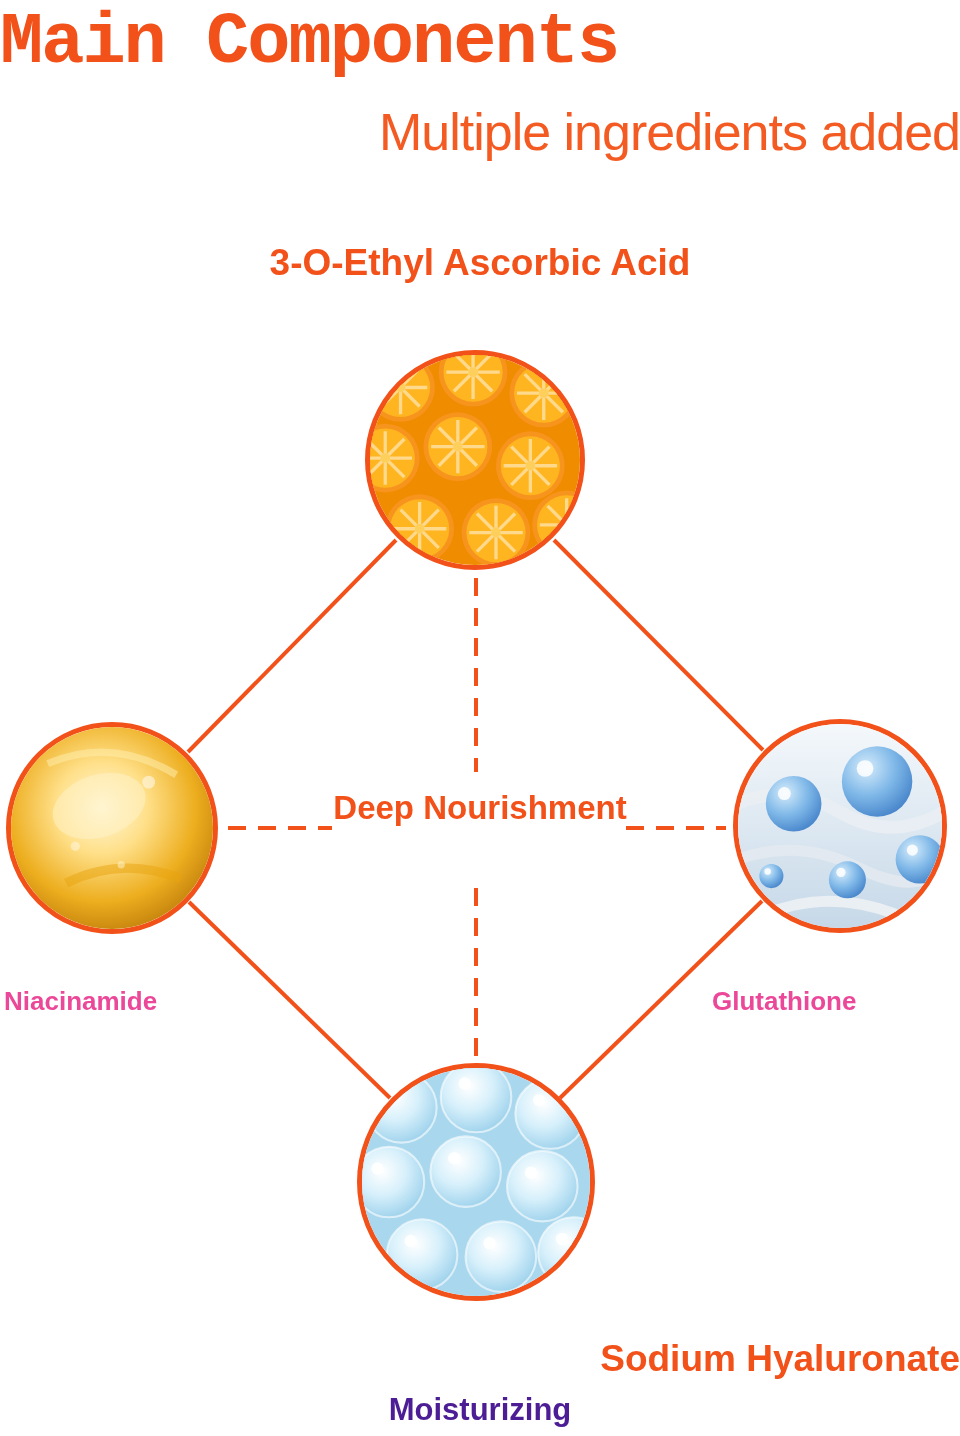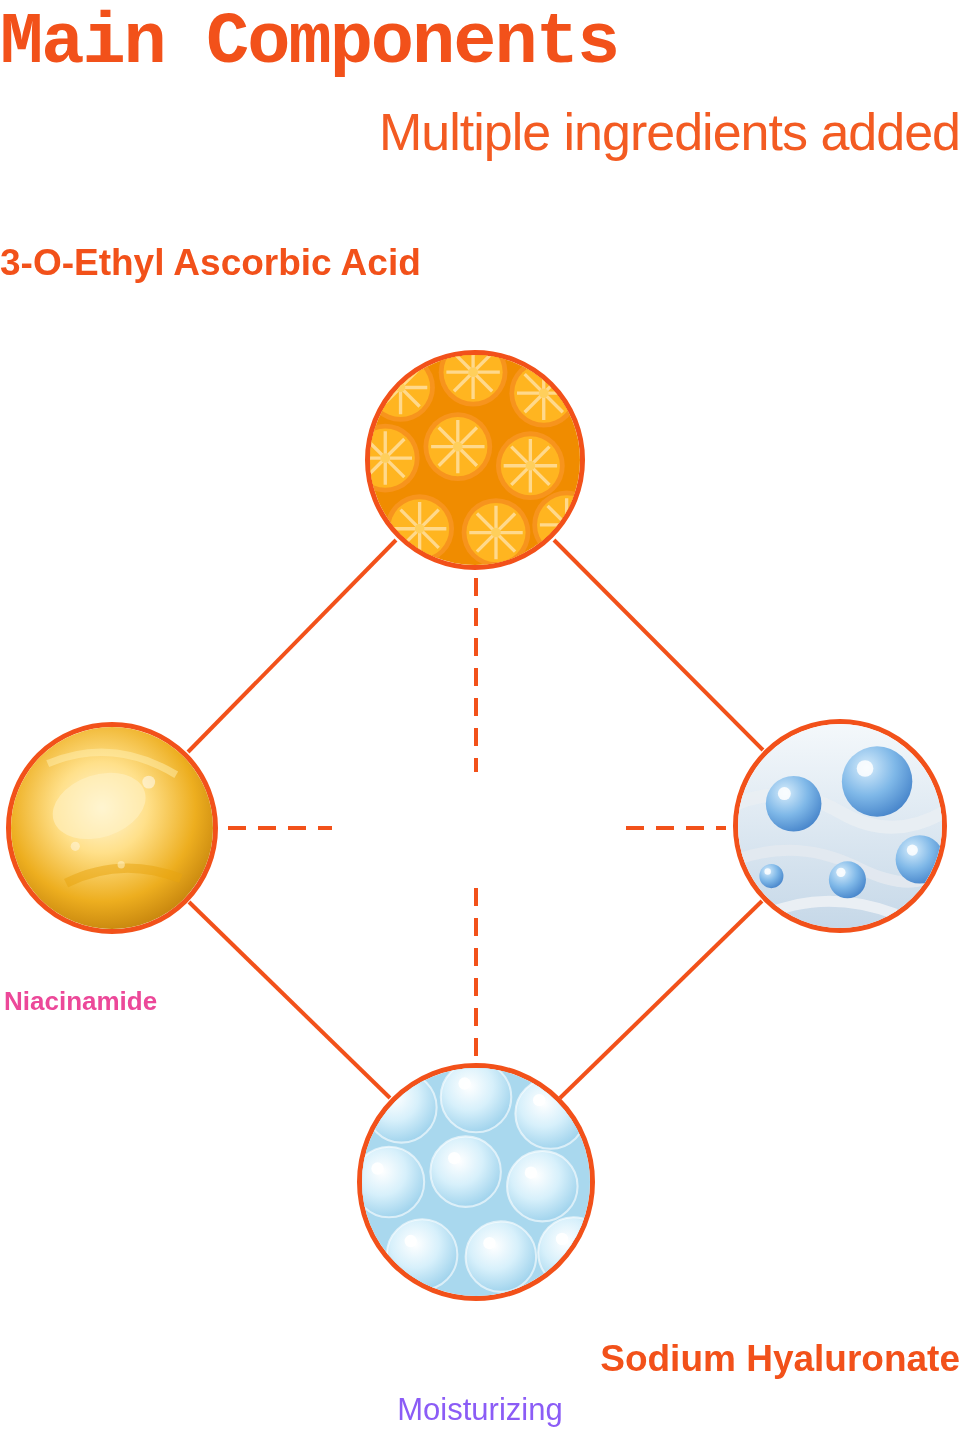--- a/index.html
+++ b/index.html
@@ -18,21 +18,21 @@
     color:#F2511A;margin:0;font-family:Liberation Mono, monospace;
   }
   .page-subtitle{
     position:absolute;top:102px;left:0;width:100%;
     text-align:right;
     font-size:52px;font-weight:400;letter-spacing:-1px;
     color:#F35B22;margin:0;
   }
   .top-node-label{
     position:absolute;top:242px;left:0;width:100%;
-    text-align:left;
+    text-align:center;
     font-size:37px;font-weight:700;
     color:#F2511A;
   }
   .connectors{position:absolute;left:0;top:0;width:960px;height:1436px;}
   .connectors line{stroke:#F2511A;stroke-width:4;}
   .connectors line.dashed{stroke-dasharray:18 12;}
   .circle{
     position:absolute;border-radius:50%;
     border:5px solid #F2511A;
     overflow:hidden;box-sizing:border-box;
@@ -56,21 +56,21 @@
   .label-left{left:4px;width:252px;}
   .label-right{left:712px;width:248px;}
   .bottom-label{
     position:absolute;top:1338px;left:0;width:100%;
     text-align:right;
     font-size:37px;font-weight:700;color:#F2511A;
   }
   .bottom-sublabel{
     position:absolute;top:1392px;left:0;width:100%;
     text-align:center;
-    font-size:31px;font-weight:400;color:#8b5cf6;
+    font-size:31px;font-weight:700;color:#4c1d95;
   }
 </style>
 </head>
 <body>
 
 <div class="canvas">
 
   <h1 class="page-title">Main Components</h1>
   <h2 class="page-subtitle">Multiple ingredients added</h2>
 
@@ -187,20 +187,22 @@
       <use href="#bub" x="26" y="110"></use>
       <use href="#bub" x="100" y="100"></use>
       <use href="#bub" x="174" y="114"></use>
       <use href="#bub" x="58" y="180"></use>
       <use href="#bub" x="134" y="182"></use>
       <use href="#bub" x="204" y="178"></use>
     </svg>
   </div>
 
   <div class="center-text">
+    <div>Deep Nourishment</div>
   </div>
 
   <div class="side-label label-left">Niacinamide</div>
+  <div class="side-label label-right">Glutathione</div>
 
   <div class="bottom-label">Sodium Hyaluronate</div>
   <div class="bottom-sublabel">Moisturizing</div>
 
 </div>
 
 </body></html>

